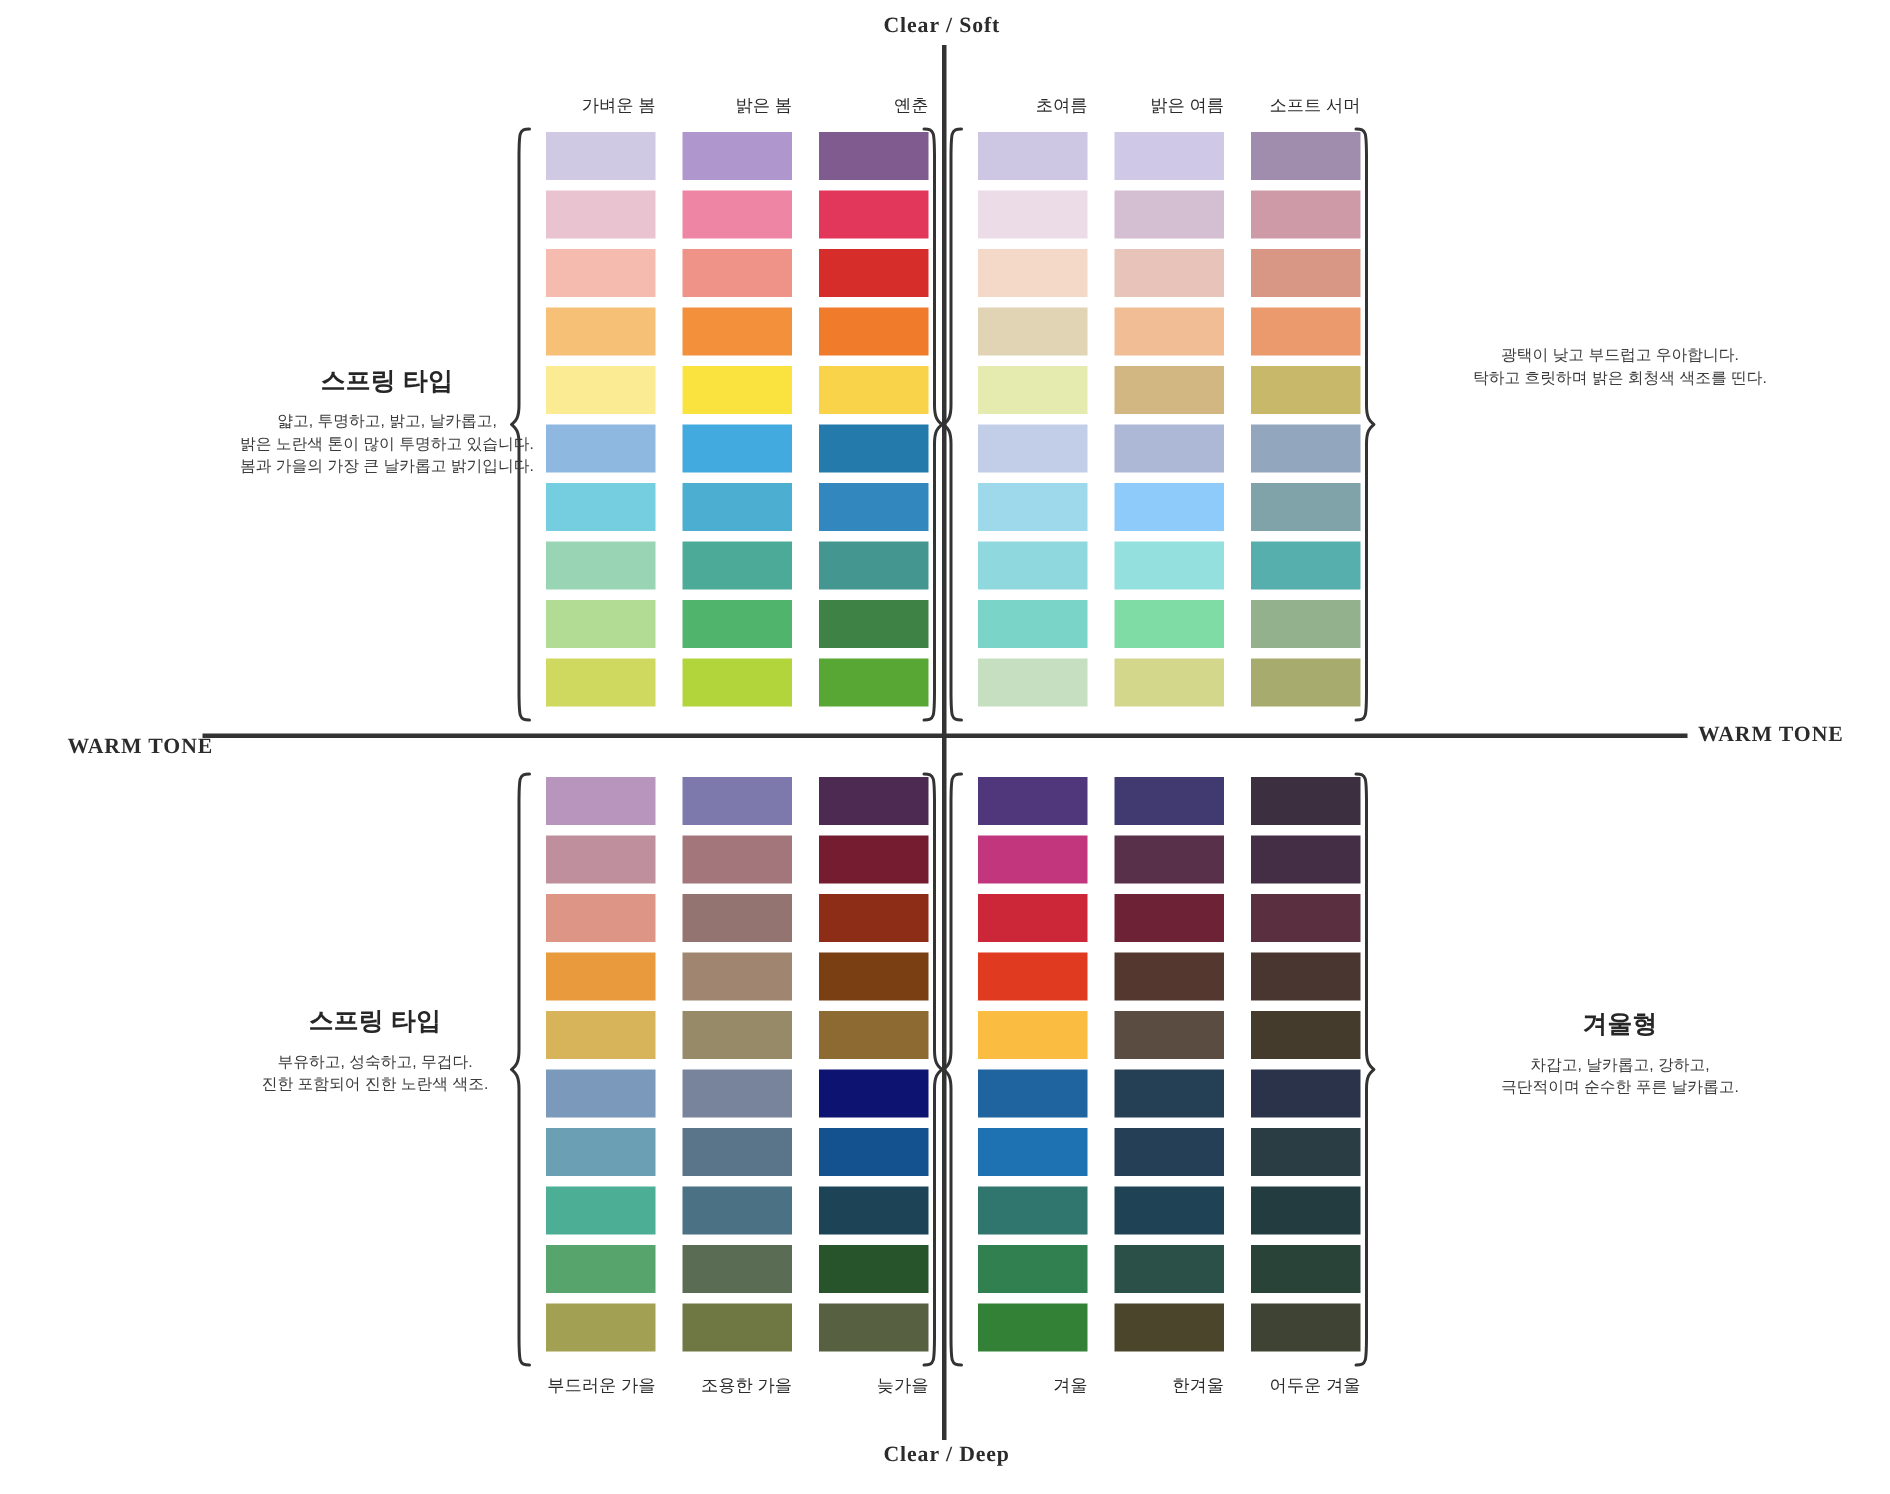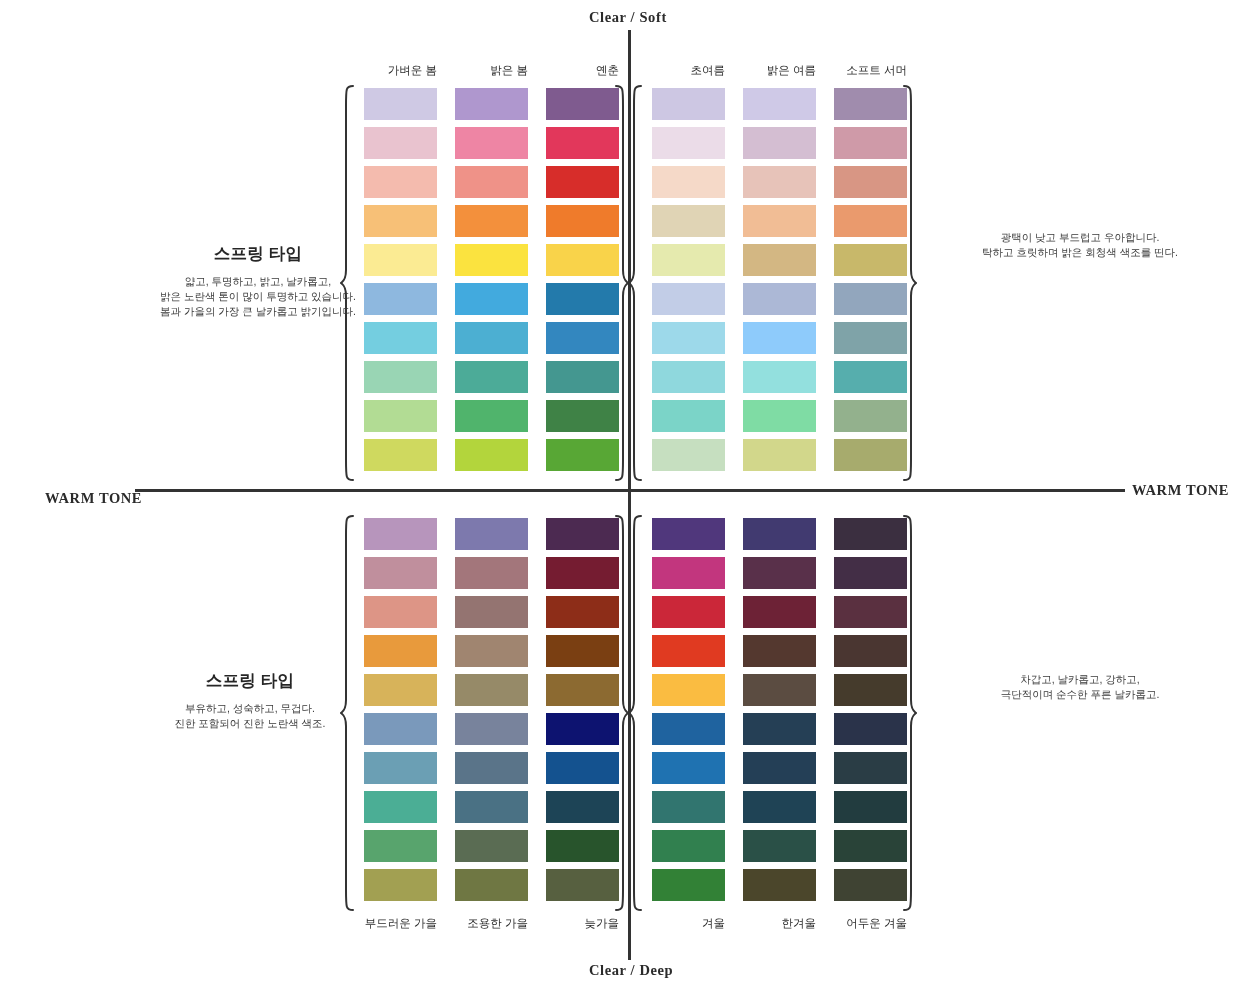--- a/index.html
+++ b/index.html
@@ -141,20 +141,21 @@
   <div class="quad-line">탁하고 흐릿하며 밝은 회청색 색조를 띤다.</div>
 </div>
 
 <div class="quad-desc" id="desc-autumn">
   <div class="quad-title">스프링 타입</div>
   <div class="quad-line">부유하고, 성숙하고, 무겁다.</div>
   <div class="quad-line">진한 포함되어 진한 노란색 색조.</div>
 </div>
 
 <div class="quad-desc" id="desc-winter">
+  <div class="quad-title">겨울형</div>
   <div class="quad-line">차갑고, 날카롭고, 강하고,</div>
   <div class="quad-line">극단적이며 순수한 푸른 날카롭고.</div>
 </div>
 
 <div class="palette-group" id="group-spring">
   <div class="col-labels" id="labels-spring">
       <div class="col-label">가벼운 봄</div>
       <div class="col-label">밝은 봄</div>
       <div class="col-label">옌춘</div>
     </div>

